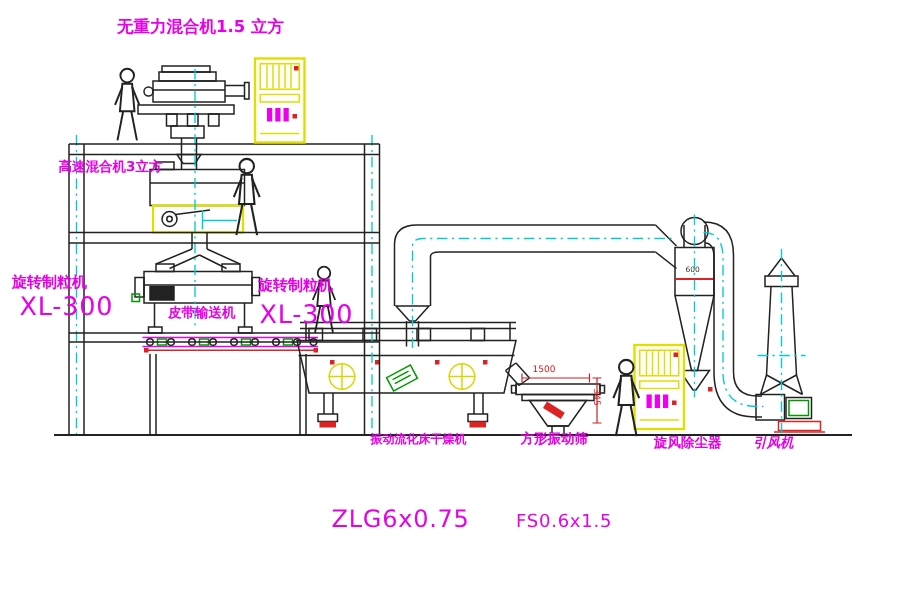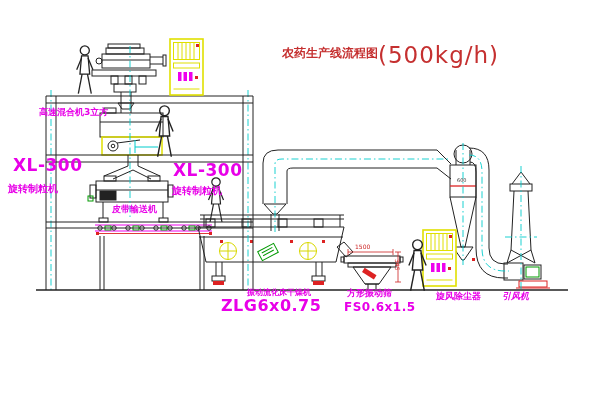--- a/index.html
+++ b/index.html
@@ -1,21 +1,21 @@
 <!DOCTYPE html>
 <html><head>
 <meta charset="utf-8">
 <style>
   html,body{margin:0;padding:0;background:#fff;}
   #stage{position:relative;width:600px;height:403px;background:#ffffff;overflow:hidden;
          font-family:"DejaVu Sans",sans-serif;}
   #stage svg{position:absolute;left:0;top:0;}
   .lbl{position:absolute;color:#e800e8;white-space:nowrap;line-height:1;font-family:"DejaVu Sans",sans-serif;}
   .cjk{font-weight:bold;}
-  .model{font-weight:bold;letter-spacing:.5px;}
+  .model{font-weight:normal;letter-spacing:.5px;margin-top:40px;}
   .dim{color:#cc2222;font-weight:normal;}
   .title-row{position:absolute;left:282px;top:42px;color:#c53030;white-space:nowrap;}
   .title-cn{font-size:12px;font-weight:bold;vertical-align:6px;letter-spacing:0px;}
   .title-cap{font-size:23px;font-weight:normal;letter-spacing:1px;}
 </style>
 </head>
 <body>
 
 <div id="stage">
 
@@ -219,24 +219,22 @@
 
   <use href="#cabinet-shape" xlink:href="#cabinet-shape" transform="translate(170,39)"></use>
   <use href="#cabinet-shape" xlink:href="#cabinet-shape" transform="translate(423,230)"></use>
 
   <use href="#person-shape" xlink:href="#person-shape" transform="translate(74,45) scale(1.08)"></use>
   <use href="#person-shape" xlink:href="#person-shape" transform="translate(153,105) scale(1.15)"></use>
   <use href="#person-shape" xlink:href="#person-shape" transform="translate(206,177) scale(1.0)"></use>
   <use href="#person-shape" xlink:href="#person-shape" transform="translate(406,239) scale(1.15)"></use>
 </svg>
 
-  <div class="title-row">
-    <span class="title-cn">农药生产线流程图</span><span class="title-cap">(500kg/h)</span>
-  </div>
-
+
+  <span class="lbl cjk" style="left:78px;top:12px;font-size:11px;">无重力混合机1.5 立方</span>
 
   <span class="lbl cjk" style="left:39px;top:108px;font-size:9px;">高速混合机3立方</span>
 
   <span class="lbl model" style="left:13px;top:157px;font-size:17px;">XL-300</span>
   <span class="lbl cjk" style="left:8px;top:184px;font-size:10px;">旋转制粒机</span>
 
   <span class="lbl model" style="left:173px;top:162px;font-size:17px;">XL-300</span>
   <span class="lbl cjk" style="left:172px;top:186px;font-size:10px;">旋转制粒机</span>
 
   <span class="lbl cjk" style="left:112px;top:205px;font-size:9px;">皮带输送机</span>

